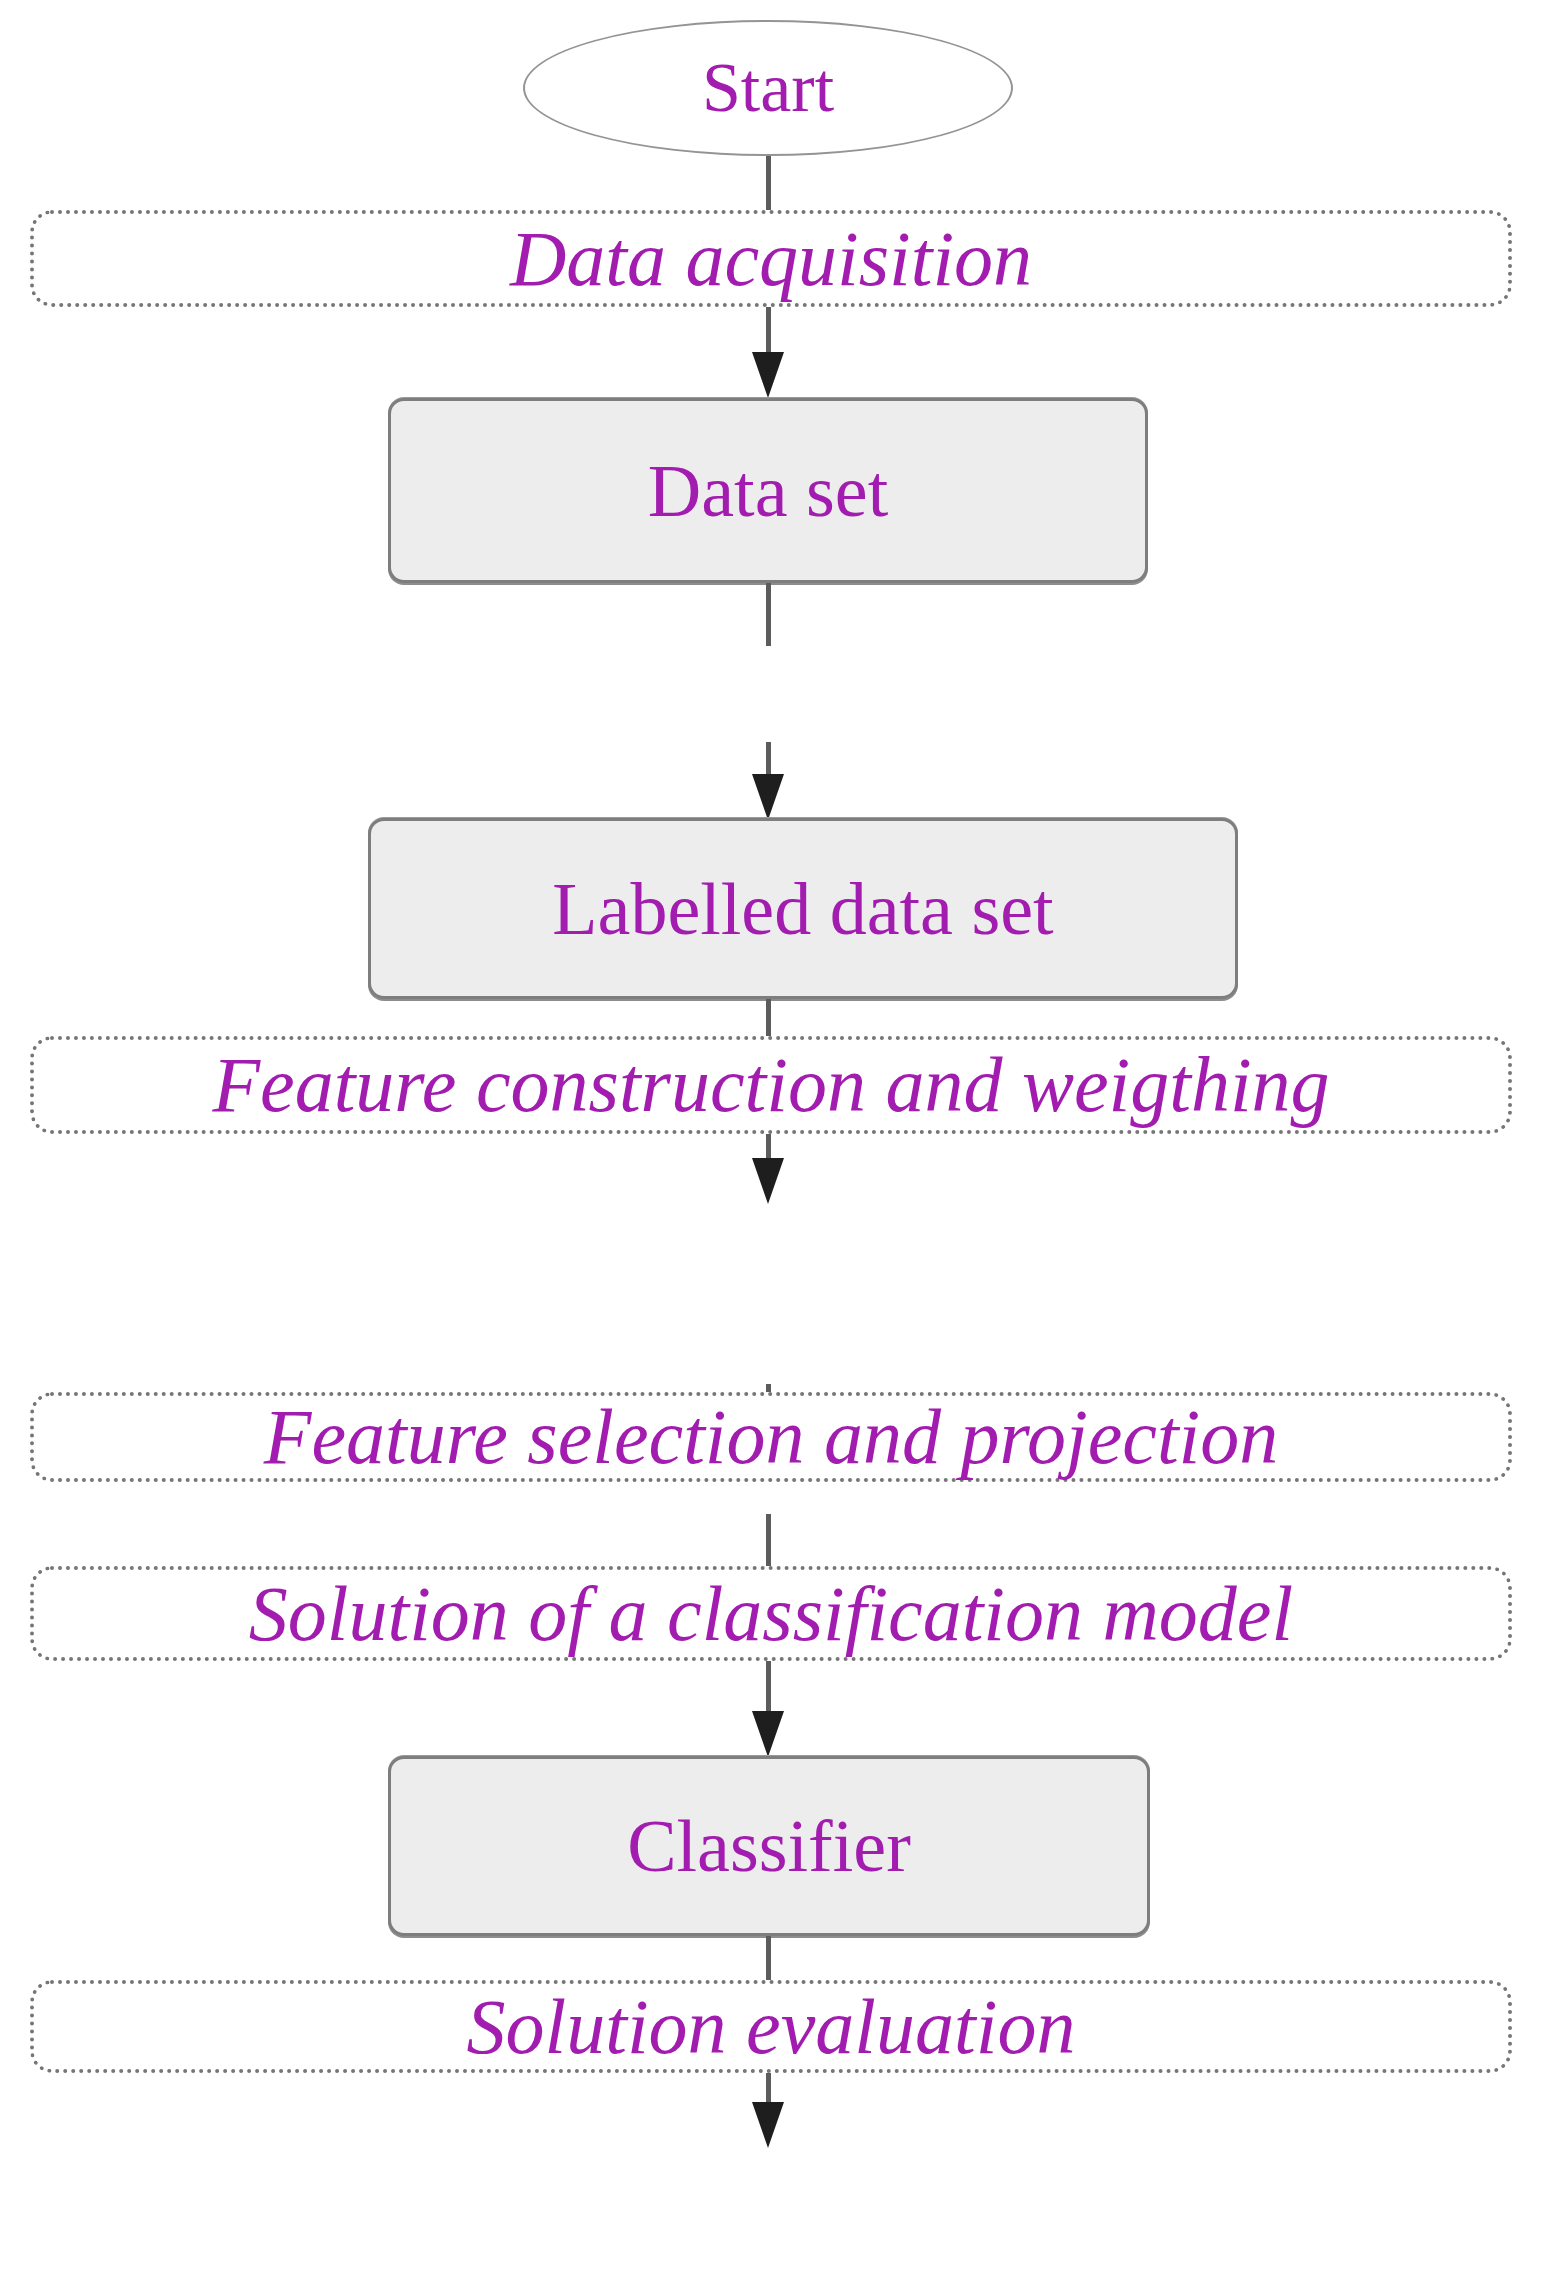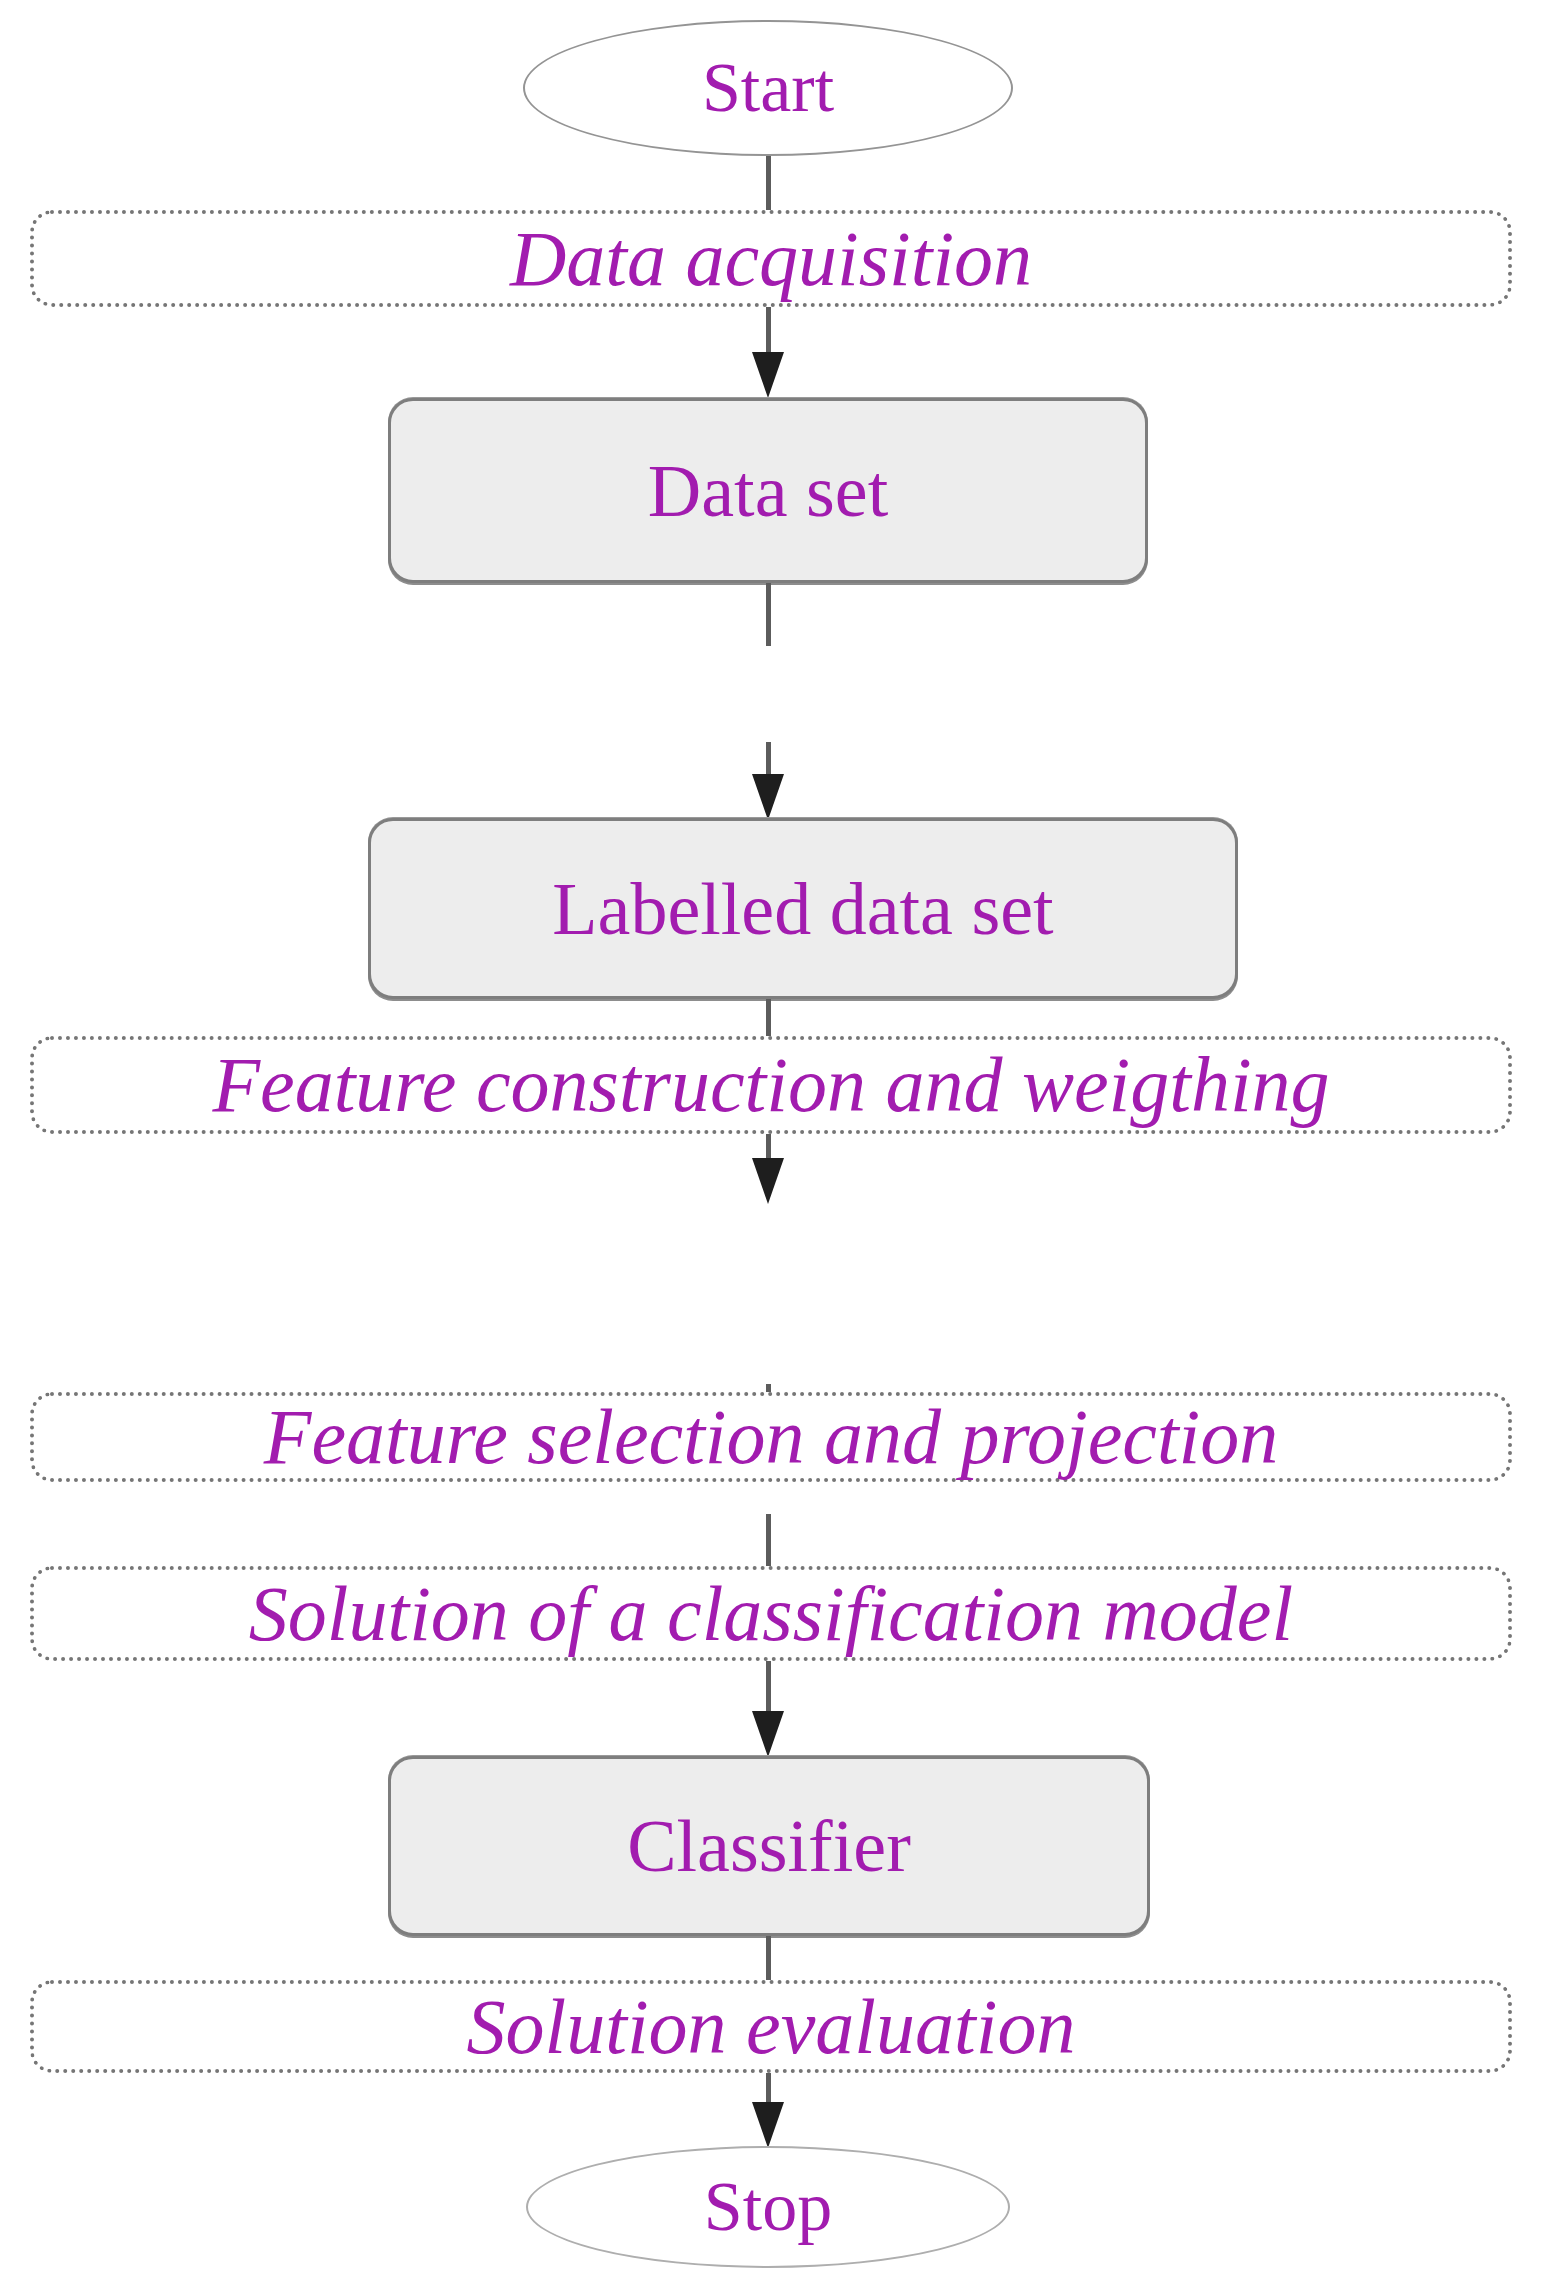--- a/index.html
+++ b/index.html
@@ -11,21 +11,21 @@
   .node{
     position:absolute;display:flex;align-items:center;justify-content:center;
     text-align:center;box-sizing:border-box;white-space:nowrap;
   }
   .terminator{
     border:2px solid #949494;border-radius:50%;background:#ffffff;
     font-size:70px;line-height:1;
   }
   .terminator.light{border-color:#aeaeae;}
   .artifact{
-    background:#ededed;border:3px solid #7e7e7e;border-radius:25px;
+    background:#ededed;border:3px solid #7e7e7e;border-radius:16px;
     font-size:74px;line-height:1;
     box-shadow:0 2px 0 #8d8d8d, 0 -1px 0 #9a9a9a;
   }
   .step{
     background:#ffffff;border:4px dotted #767676;border-radius:22px;
     font-size:78px;font-style:italic;line-height:1;
   }
   .vline{position:absolute;width:5px;background:#5c5c5c;}
   .ahead{
     position:absolute;width:0;height:0;
@@ -97,17 +97,14 @@
 
   <div class="vline" style="left:766px;top:1936px;height:48px"></div>
 
   <div class="node step" style="left:30px;top:1980px;width:1482px;height:93px">
     <span class="lbl">Solution evaluation</span>
   </div>
 
   <div class="vline" style="left:766px;top:2073px;height:35px"></div>
   <div class="ahead" style="left:752px;top:2102px"></div>
 
-  <div class="node terminator light" style="left:526px;top:2146px;width:484px;height:122px">
-    <span class="lbl">Stop</span>
-  </div>
 
 </div>
 
 </body></html>

